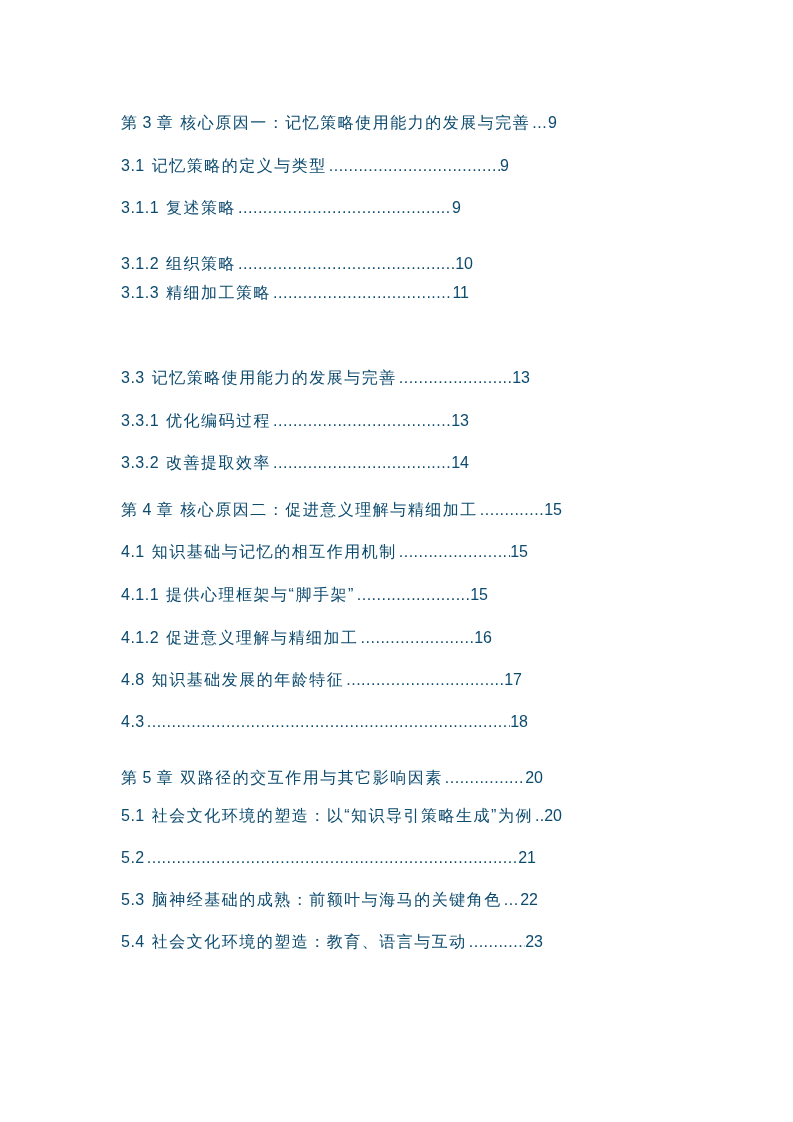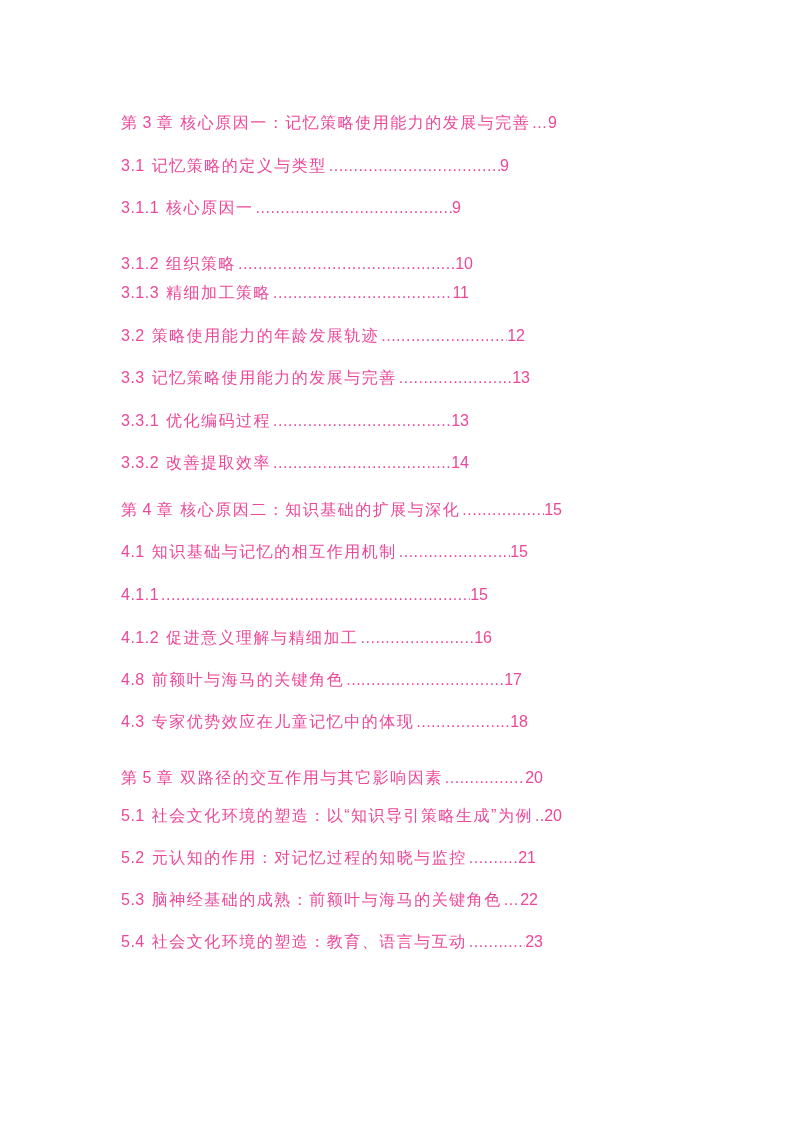--- a/index.html
+++ b/index.html
@@ -7,21 +7,21 @@
     padding: 0;
     background: #ffffff;
   }
   .page {
     position: relative;
     width: 793px;
     height: 1122px;
     background: #ffffff;
     overflow: hidden;
     font-family: "Liberation Sans", "DejaVu Sans", sans-serif;
-    color: #ec4899;
+    color: #0c4a6e;
   }
   .toc-row {
     position: absolute;
     left: 121px;
     display: flex;
     align-items: baseline;
     height: 20px;
     font-size: 16px;
     line-height: 20px;
   }
@@ -67,45 +67,39 @@
 
   <div class="toc-row" style="top:156px;width:388px">
     <span class="toc-num">3.1</span>
     <span class="toc-title">记忆策略的定义与类型</span>
     <span class="toc-leader"></span>
     <span class="toc-page">9</span>
   </div>
 
   <div class="toc-row" style="top:198px;width:340px">
     <span class="toc-num">3.1.1</span>
-    <span class="toc-title">核心原因一</span>
+    <span class="toc-title">复述策略</span>
     <span class="toc-leader"></span>
     <span class="toc-page">9</span>
   </div>
 
   <div class="toc-row" style="top:254px;width:352px">
     <span class="toc-num">3.1.2</span>
     <span class="toc-title">组织策略</span>
     <span class="toc-leader"></span>
     <span class="toc-page">10</span>
   </div>
 
   <div class="toc-row" style="top:283px;width:348px">
     <span class="toc-num">3.1.3</span>
     <span class="toc-title">精细加工策略</span>
     <span class="toc-leader"></span>
     <span class="toc-page">11</span>
   </div>
 
-  <div class="toc-row" style="top:326px;width:404px">
-    <span class="toc-num">3.2</span>
-    <span class="toc-title">策略使用能力的年龄发展轨迹</span>
-    <span class="toc-leader"></span>
-    <span class="toc-page">12</span>
-  </div>
 
   <div class="toc-row" style="top:368px;width:409px">
     <span class="toc-num">3.3</span>
     <span class="toc-title">记忆策略使用能力的发展与完善</span>
     <span class="toc-leader"></span>
     <span class="toc-page">13</span>
   </div>
 
   <div class="toc-row" style="top:411px;width:348px">
     <span class="toc-num">3.3.1</span>
@@ -116,76 +110,75 @@
 
   <div class="toc-row" style="top:453px;width:348px">
     <span class="toc-num">3.3.2</span>
     <span class="toc-title">改善提取效率</span>
     <span class="toc-leader"></span>
     <span class="toc-page">14</span>
   </div>
 
   <div class="toc-row" style="top:500px;width:441px">
     <span class="toc-num">第 4 章</span>
-    <span class="toc-title">核心原因二：知识基础的扩展与深化</span>
+    <span class="toc-title">核心原因二：促进意义理解与精细加工</span>
     <span class="toc-leader"></span>
     <span class="toc-page">15</span>
   </div>
 
   <div class="toc-row" style="top:542px;width:407px">
     <span class="toc-num">4.1</span>
     <span class="toc-title">知识基础与记忆的相互作用机制</span>
     <span class="toc-leader"></span>
     <span class="toc-page">15</span>
   </div>
 
   <div class="toc-row" style="top:585px;width:367px">
     <span class="toc-num">4.1.1</span>
+    <span class="toc-title">提供心理框架与“脚手架”</span>
     <span class="toc-leader"></span>
     <span class="toc-page">15</span>
   </div>
 
   <div class="toc-row" style="top:628px;width:371px">
     <span class="toc-num">4.1.2</span>
     <span class="toc-title">促进意义理解与精细加工</span>
     <span class="toc-leader"></span>
     <span class="toc-page">16</span>
   </div>
 
   <div class="toc-row" style="top:670px;width:401px">
     <span class="toc-num">4.8</span>
-    <span class="toc-title">前额叶与海马的关键角色</span>
+    <span class="toc-title">知识基础发展的年龄特征</span>
     <span class="toc-leader"></span>
     <span class="toc-page">17</span>
   </div>
 
   <div class="toc-row" style="top:712px;width:407px">
     <span class="toc-num">4.3</span>
-    <span class="toc-title">专家优势效应在儿童记忆中的体现</span>
     <span class="toc-leader"></span>
     <span class="toc-page">18</span>
   </div>
 
   <div class="toc-row" style="top:768px;width:422px">
     <span class="toc-num">第 5 章</span>
     <span class="toc-title">双路径的交互作用与其它影响因素</span>
     <span class="toc-leader"></span>
     <span class="toc-page">20</span>
   </div>
 
   <div class="toc-row" style="top:806px;width:441px">
     <span class="toc-num">5.1</span>
     <span class="toc-title">社会文化环境的塑造：以“知识导引策略生成”为例</span>
     <span class="toc-leader"></span>
     <span class="toc-page">20</span>
   </div>
 
   <div class="toc-row" style="top:848px;width:415px">
     <span class="toc-num">5.2</span>
-    <span class="toc-title">元认知的作用：对记忆过程的知晓与监控</span>
     <span class="toc-leader"></span>
     <span class="toc-page">21</span>
   </div>
 
   <div class="toc-row" style="top:890px;width:417px">
     <span class="toc-num">5.3</span>
     <span class="toc-title">脑神经基础的成熟：前额叶与海马的关键角色</span>
     <span class="toc-leader"></span>
     <span class="toc-page">22</span>
   </div>

